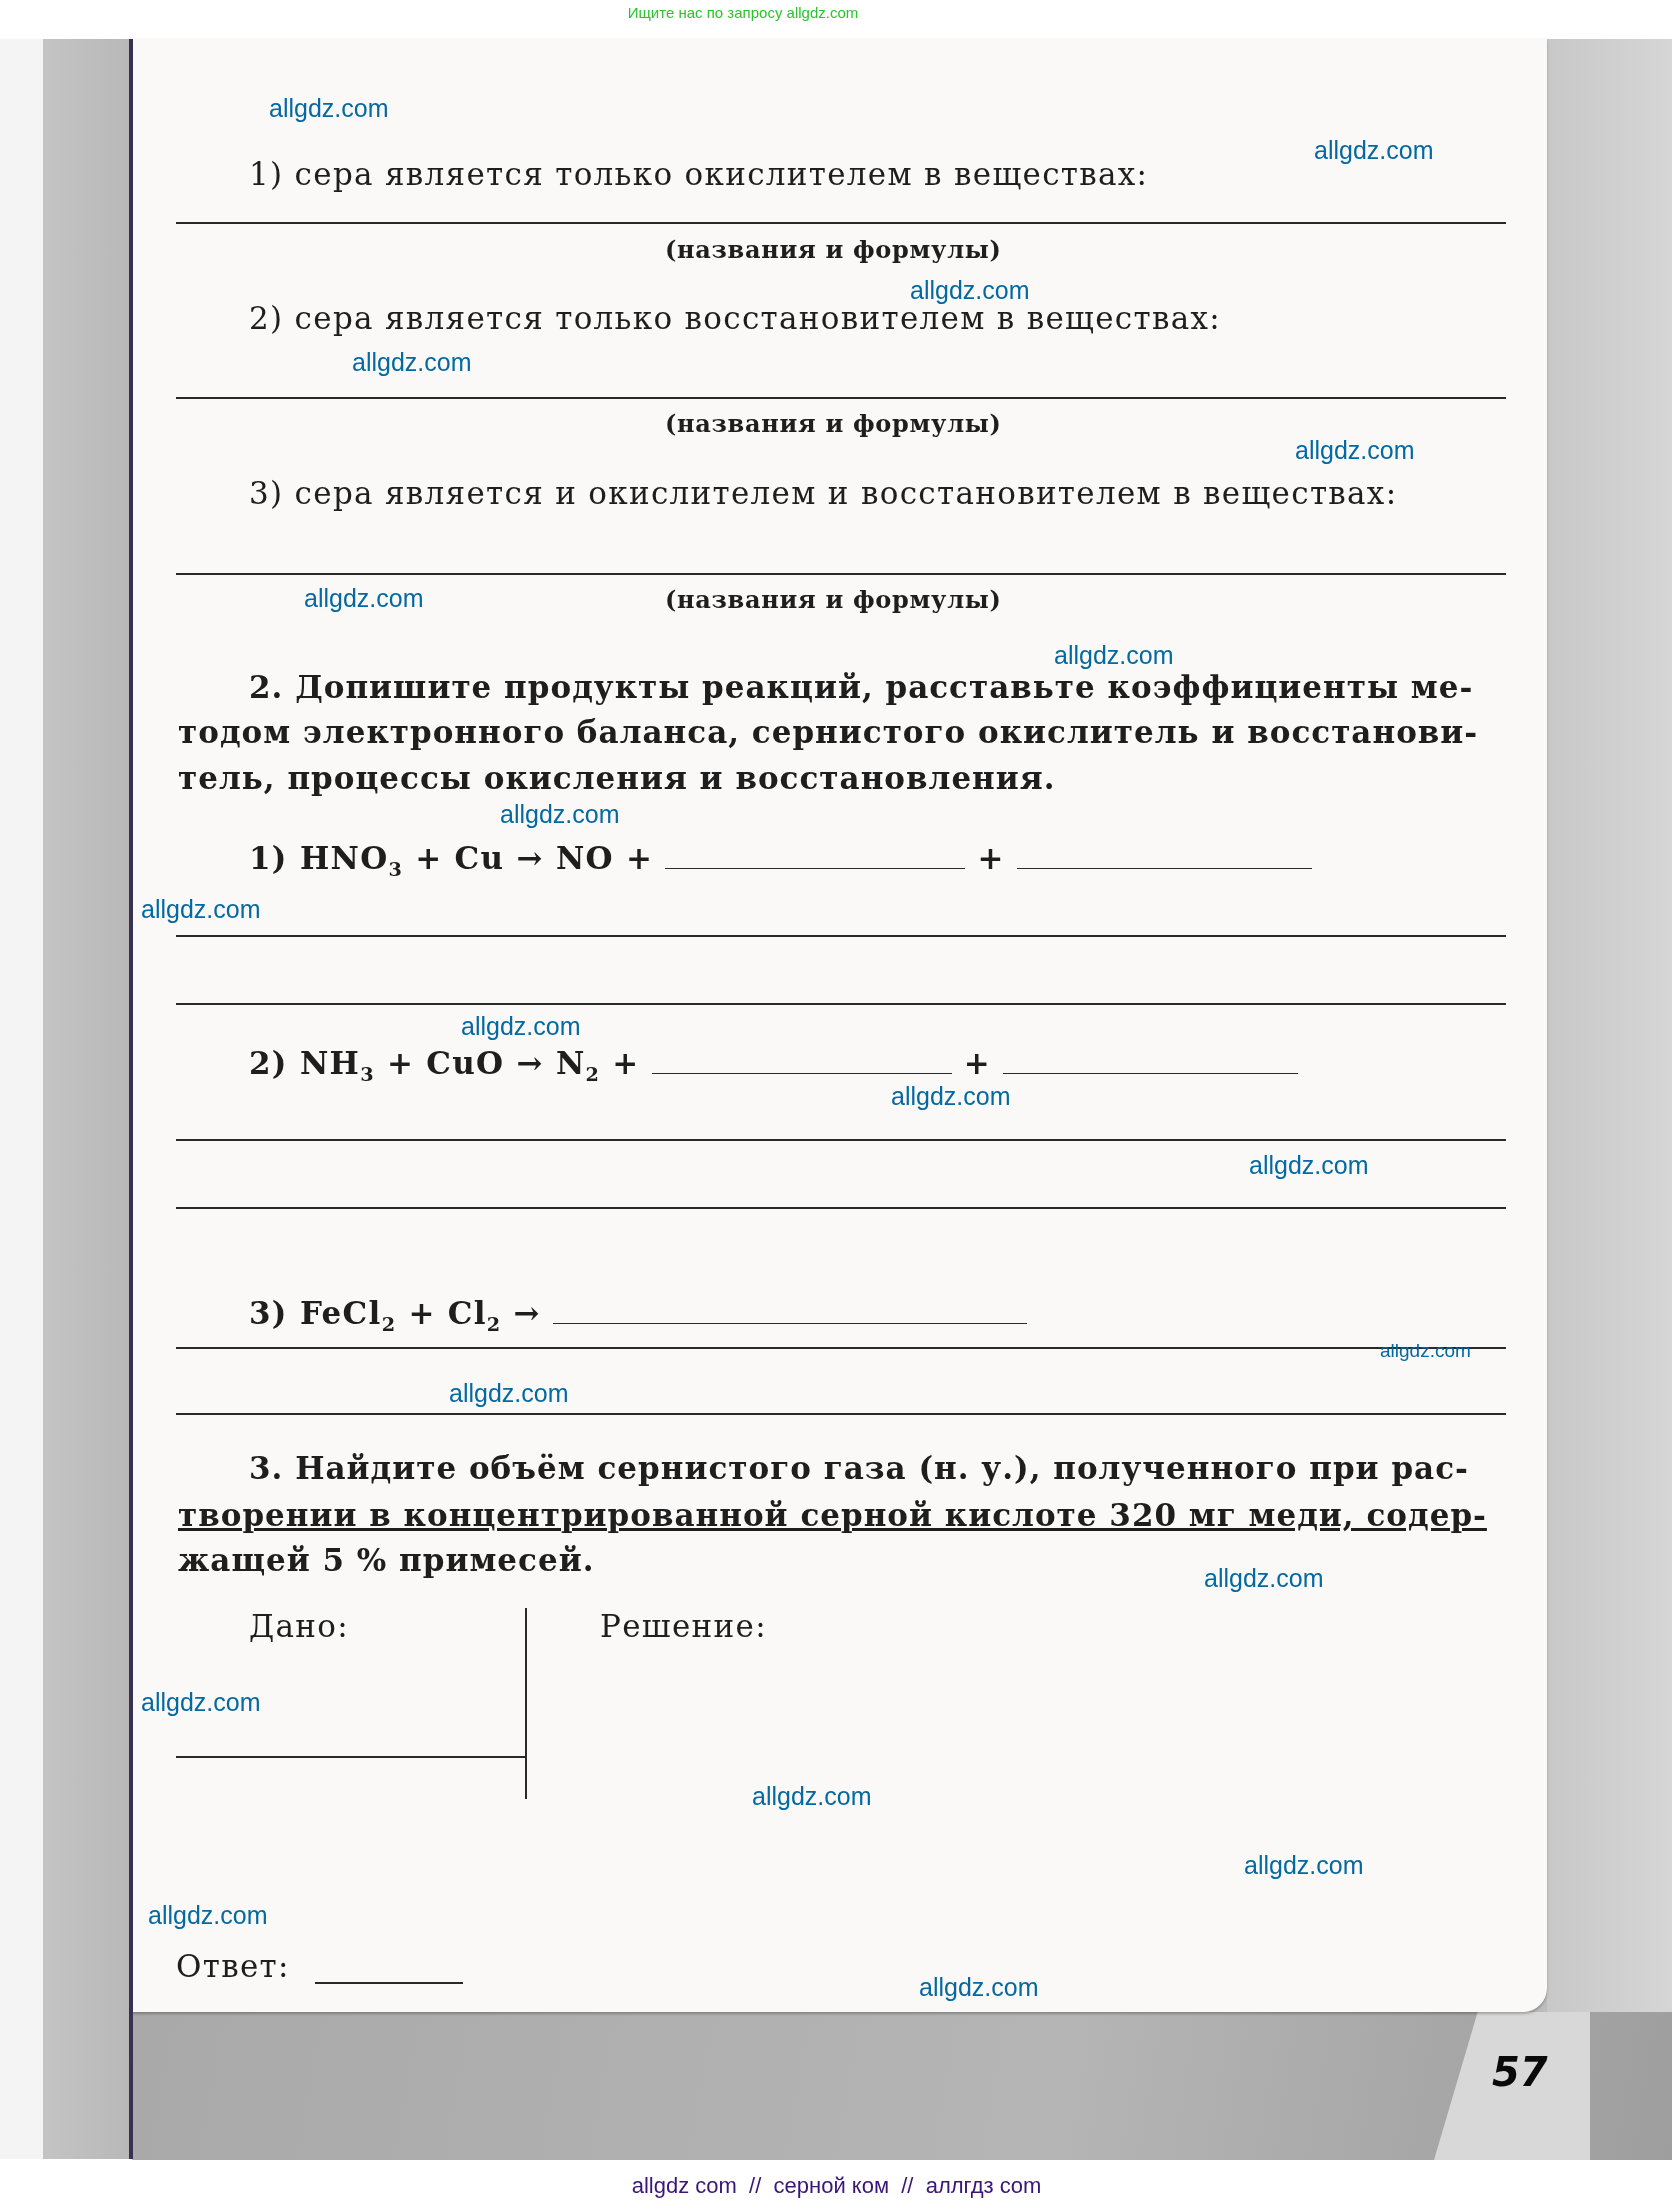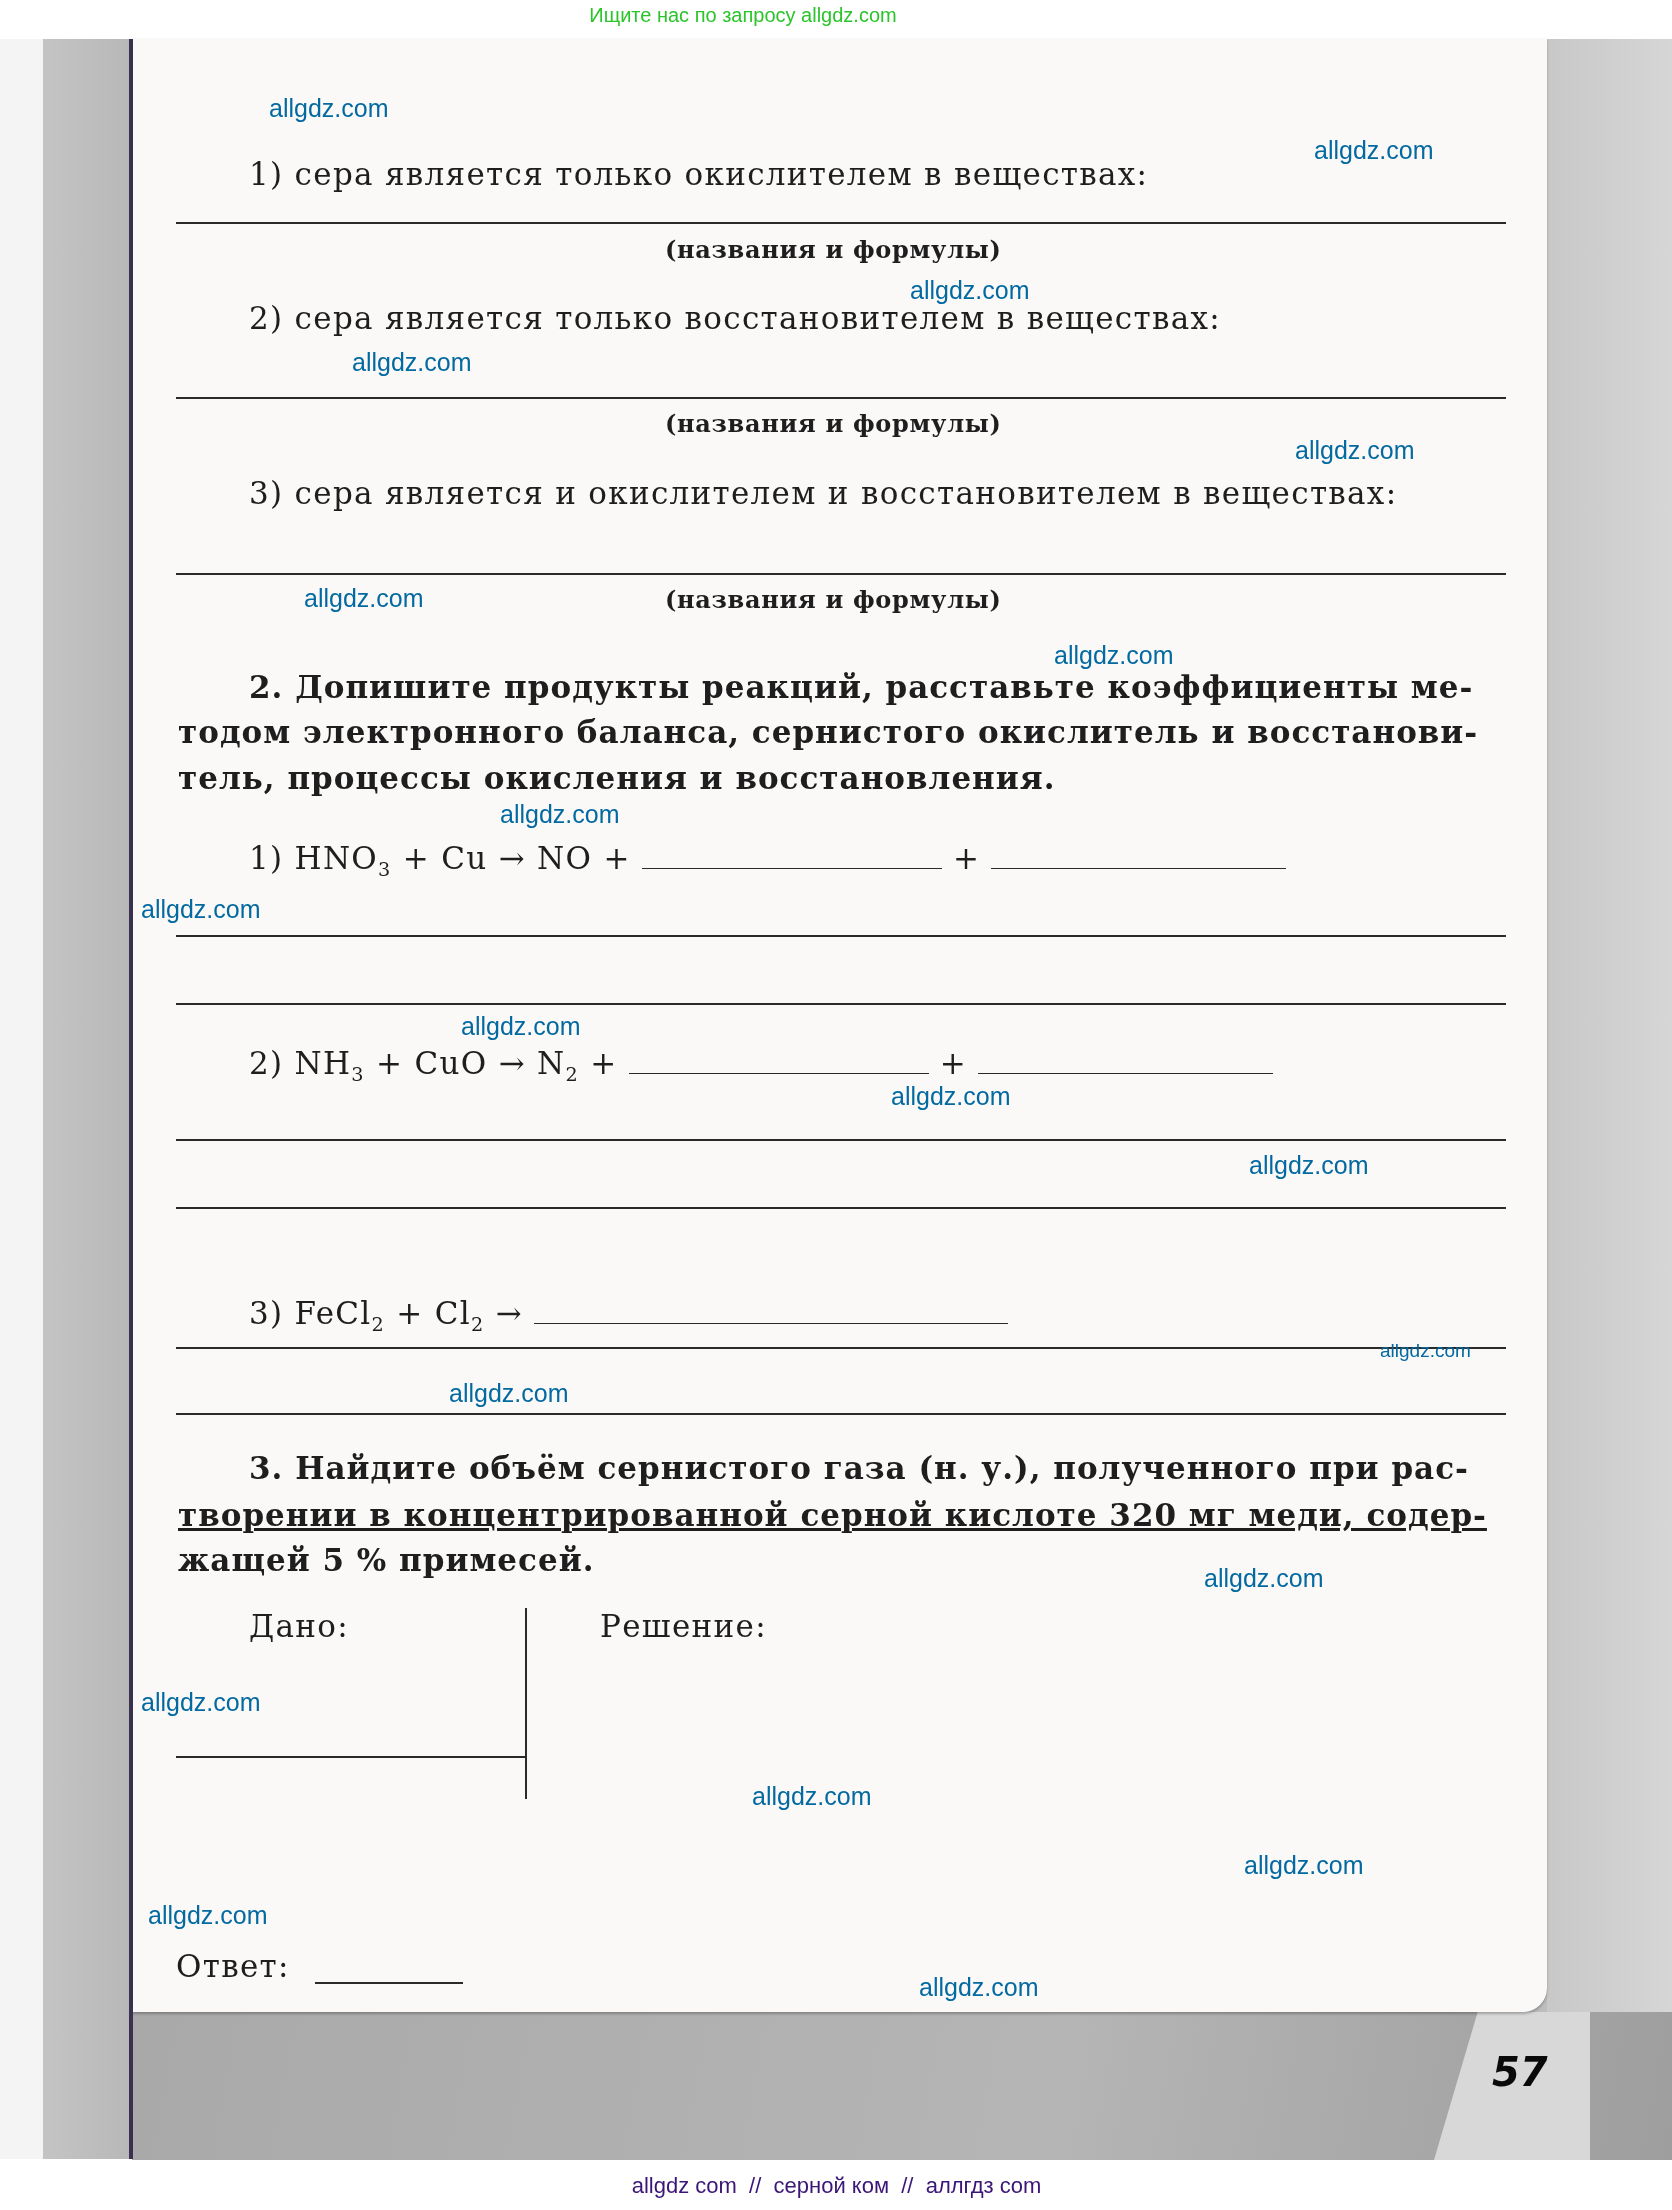--- a/index.html
+++ b/index.html
@@ -1,28 +1,28 @@
 <!DOCTYPE html>
 <html style="font-size:14px"><head>
 <meta charset="utf-8">
 <style>
   html, body { margin:0; padding:0; }
   body { width:1673px; height:2211px; position:relative; background:#ffffff; overflow:hidden; font-family:"DejaVu Serif", serif; }
   .abs { position:absolute; }
-  .banner { top:3.5px; left:0; width:1486px; text-align:center; font-family:"Liberation Sans", sans-serif; font-size:20px; color:#2bc42b; }
+  .banner { top:3.5px; left:0; width:1486px; text-align:center; font-family:"Liberation Sans", sans-serif; font-size:15px; color:#2bc42b; }
   .desk { top:39px; left:0; width:1673px; height:2120px; background:#bdbdbd; }
   .desk-left { top:39px; left:0; width:43px; height:2120px; background:#f4f4f4; }
   .strip { top:39px; left:43px; width:87px; height:2120px; background:linear-gradient(90deg,#c4c4c4,#b8b8b8); }
   .spine { top:39px; left:129px; width:3.5px; height:2120px; background:#3a3050; }
   .right-bg { top:39px; left:1547px; width:126px; height:2120px; background:linear-gradient(90deg,#c8c8c8,#d6d6d6); }
   .bottom-bg { top:2012px; left:132px; width:1541px; height:148px; background:linear-gradient(100deg,#a9a9a9 0%,#b5b5b5 60%,#9e9e9e 100%); }
   .light-wedge { top:2012px; left:1434px; width:156px; height:148px; background:#d8d8d8; clip-path:polygon(28% 0,100% 0,100% 100%,0 100%); }
   .page { top:39px; left:132px; width:1415px; height:1973px; background:#fbf9f8; border-bottom-right-radius:24px; box-shadow:0 1.7px 2.6px rgba(0,0,0,.25); }
   .t { color:#1e1e1e; font-size:31px; letter-spacing:1.3px; white-space:nowrap; }
-  .bold { font-weight:normal; }
+  .bold { font-weight:bold; }
   .cap { font-size:24px; color:#1e1e1e; font-weight:bold; letter-spacing:0.7px; white-space:nowrap; }
   .line { height:1.7px; background:#2a2a2a; }
   .wm { font-family:Liberation Sans, sans-serif; font-size:25px; color:#0369a1; white-space:nowrap; }
   .wm-s { font-size:19px; }
   .para { font-size:31px; font-weight:bold; color:#1e1e1e; letter-spacing:1px; white-space:nowrap; }
   sub { font-size:0.62em; vertical-align:-0.35em; }
   .blank { display:inline-block; border-bottom:1.7px solid #2a2a2a; height:0.9px; vertical-align:baseline; }
   .pagenum { font-family:"DejaVu Sans", sans-serif; font-weight:bold; font-style:italic; font-size:40px; color:#0a0a0a; }
   .footer { top:2173px; left:0; width:1673px; text-align:center; font-family:"Liberation Sans", sans-serif; font-size:22px; color:#3b1577; white-space:pre; }
   .vline { width:1.7px; background:#2a2a2a; }

